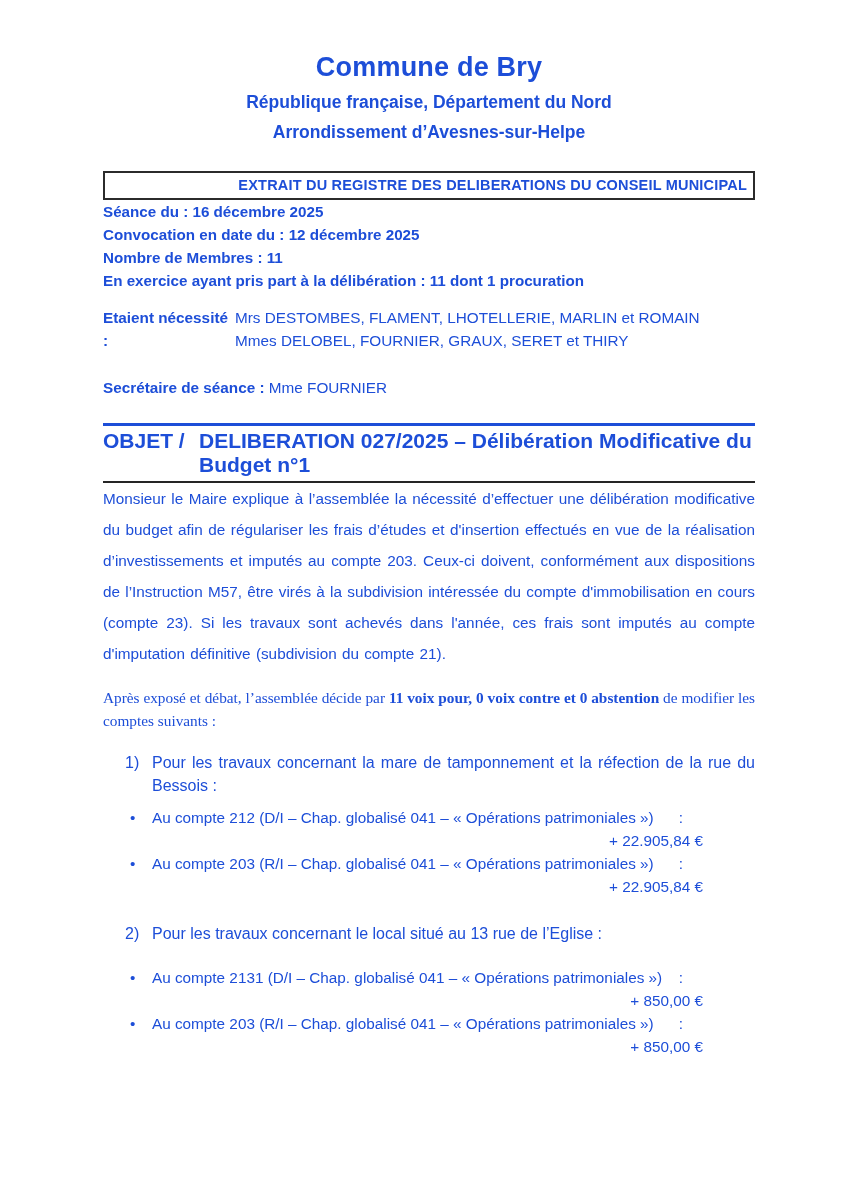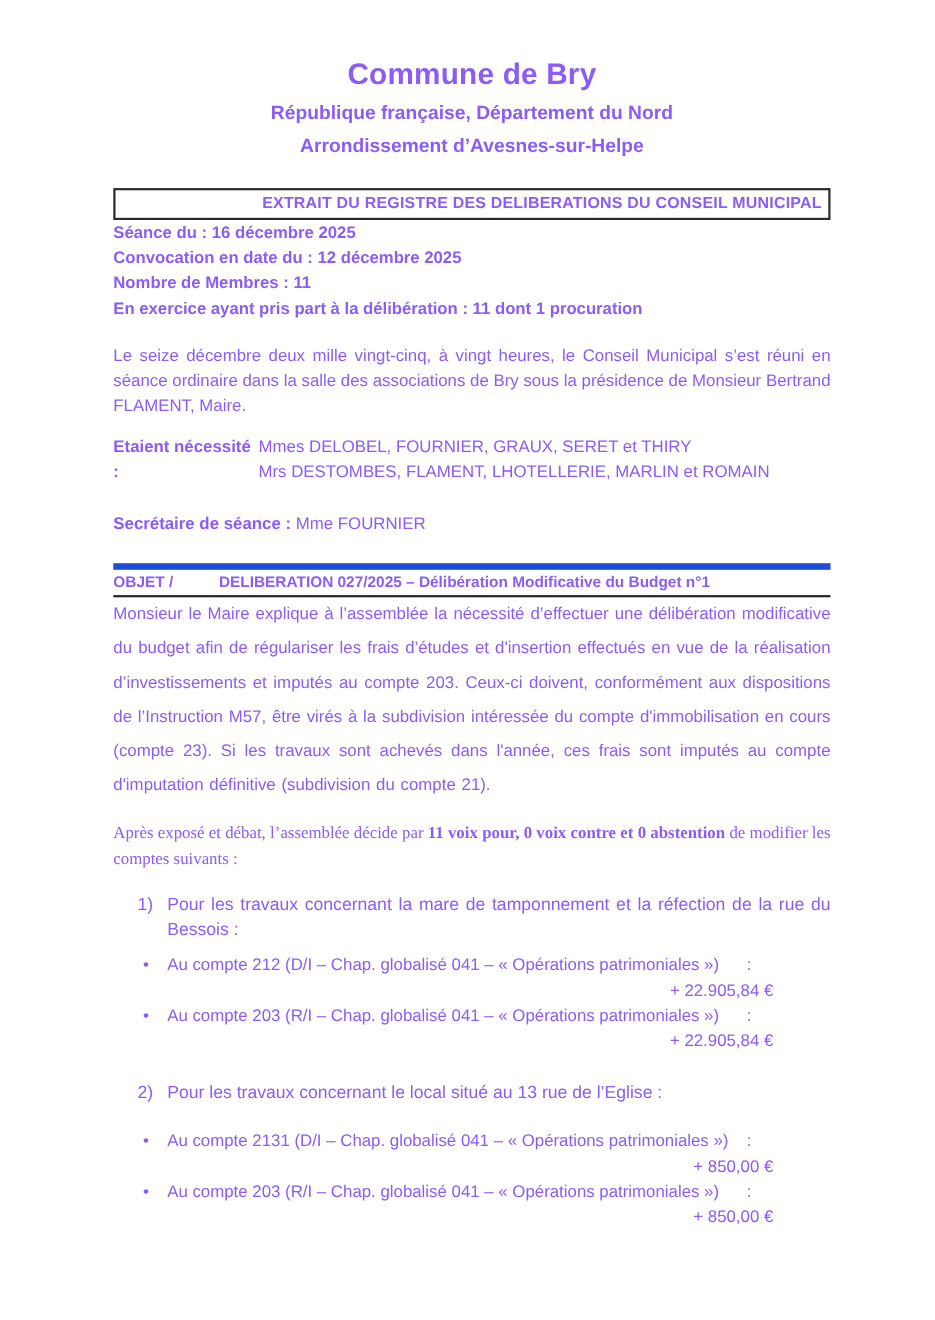--- a/index.html
+++ b/index.html
@@ -1,20 +1,20 @@
 <!DOCTYPE html>
 <html><head>
 <meta charset="utf-8">
 <style>
   * { margin:0; padding:0; box-sizing:border-box; }
   html,body { background:#ffffff; }
   .page {
     width:850px; height:1200px; margin:0 auto; background:#ffffff;
     font-family:"Liberation Sans","DejaVu Sans",sans-serif;
-    color:#8b5cf6; overflow:hidden; position:relative;
+    color:#1d4ed8; overflow:hidden; position:relative;
   }
   .content { padding:0 95px 0 103px; }
 
   .header { margin-top:52px; text-align:center; }
   .title { font-size:27px; font-weight:700; letter-spacing:0.2px; }
   .subtitle { font-size:17.5px; font-weight:700; margin-top:9px; }
 
   .banner-box {
     margin-top:28px; border:2px solid #2b2b2b; background:#fff;
     padding:4px 6px 5px 6px; text-align:right;
@@ -27,22 +27,22 @@
   .para { font-size:15.3px; line-height:23px; text-align:justify; }
   .intro { margin-top:20px; }
 
   .presents { margin-top:14px; display:flex; font-size:15.3px; line-height:23px; }
   .presents-label { font-weight:700; width:132px; flex:none; }
   .kv { margin-top:14px; font-size:15.3px; line-height:23px; }
   .kv .label { font-weight:700; }
   .kv-secretaire { margin-top:24px; }
 
   .objet {
-    margin-top:24px; border-top:6px solid #1d4ed8; border-bottom:2px solid #252525;
-    padding:3px 0 4px 0; display:flex; font-size:14px; font-weight:700;
+    margin-top:24px; border-top:3px solid #1d4ed8; border-bottom:2px solid #252525;
+    padding:3px 0 4px 0; display:flex; font-size:21px; font-weight:700;
   }
   .objet-prefix { width:96px; flex:none; }
 
   .body-para { margin-top:0; line-height:31px; word-spacing:1px; }
 
   .decision { margin-top:17px;font-family:Liberation Serif, serif; }
   .decision b { font-weight:700; }
 
   .item-head {
     margin-top:19px; font-size:16px; line-height:23px;
@@ -77,27 +77,26 @@
       <div class="banner-text">EXTRAIT DU REGISTRE DES DELIBERATIONS DU CONSEIL MUNICIPAL</div>
     </div>
 
     <div class="meta">
       <div class="meta-line">Séance du : 16 décembre 2025</div>
       <div class="meta-line">Convocation en date du : 12 décembre 2025</div>
       <div class="meta-line">Nombre de Membres : 11</div>
       <div class="meta-line">En exercice ayant pris part à la délibération : 11 dont 1 procuration</div>
     </div>
 
-    <div class="para intro">Le seize décembre deux mille vingt-cinq, à vingt heures, le Conseil Municipal s’est réuni en séance ordinaire dans la salle des associations de Bry sous la présidence de Monsieur Bertrand FLAMENT, Maire.</div>
 
     <div class="presents">
       <div class="presents-label">Etaient nécessité :</div>
       <div>
+        <div>Mrs DESTOMBES, FLAMENT, LHOTELLERIE, MARLIN et ROMAIN</div>
         <div>Mmes DELOBEL, FOURNIER, GRAUX, SERET et THIRY</div>
-        <div>Mrs DESTOMBES, FLAMENT, LHOTELLERIE, MARLIN et ROMAIN</div>
       </div>
     </div>
 
 
     <div class="kv kv-secretaire"><span class="label">Secrétaire de séance :</span><span> Mme FOURNIER</span></div>
 
     <div class="objet">
       <div class="objet-prefix">OBJET /</div>
       <div>DELIBERATION 027/2025 – Délibération Modificative du Budget n°1</div>
     </div>

